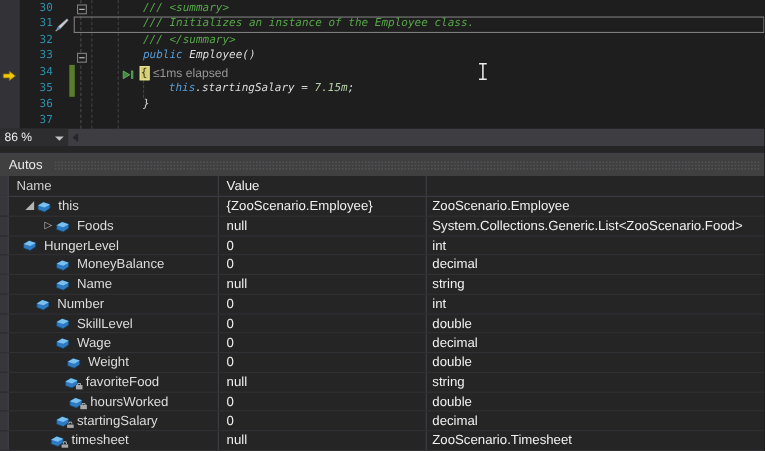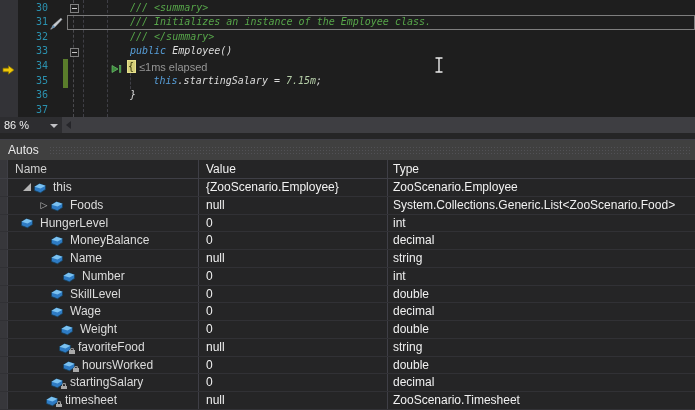--- a/index.html
+++ b/index.html
@@ -141,21 +141,20 @@
   <div class="autos">
     <div class="autos-title">
       <span class="label">Autos</span>
       <div class="dots"></div>
     </div>
     <div class="grid">
       <div class="ghead">
         <div class="gutter"></div>
         <div class="col-name">Name</div>
         <div class="col-value">Value</div>
-        <div class="col-type">Type</div>
       </div>
       <div id="autos-rows">
           <div class="arow">
             <div class="gutter"></div>
             <div class="col-name" style="padding-left:13px">
               <span class="exp-slot">
                 <span class="exp-expanded"></span>
               </span>
               <span class="vicon"><svg width="14" height="11" viewBox="0 0 14 11">
                   <path d="M1.5 3.8 L6.5 0.8 L12.5 2.8 L12.5 6.4 L7.5 9.8 L1.5 7.6 Z" fill="#2E7BC4" stroke="#17435F" stroke-width="0.8"></path>
@@ -215,21 +214,21 @@
                   <path d="M1.5 3.8 L6.5 0.8 L12.5 2.8 L12.5 6.4 L7.5 9.8 L1.5 7.6 Z" fill="#2E7BC4" stroke="#17435F" stroke-width="0.8"></path>
                   <path d="M1.5 3.8 L6.5 0.8 L12.5 2.8 L7.5 5.6 Z" fill="#7BC1F0"></path>
                 </svg></span>
               <span>Name</span>
             </div>
             <div class="col-value">null</div>
             <div class="col-type">string</div>
           </div>
           <div class="arow">
             <div class="gutter"></div>
-            <div class="col-name" style="padding-left:42px">
+            <div class="col-name" style="padding-left:12px">
               <span class="exp-slot"></span>
               <span class="vicon"><svg width="14" height="11" viewBox="0 0 14 11">
                   <path d="M1.5 3.8 L6.5 0.8 L12.5 2.8 L12.5 6.4 L7.5 9.8 L1.5 7.6 Z" fill="#2E7BC4" stroke="#17435F" stroke-width="0.8"></path>
                   <path d="M1.5 3.8 L6.5 0.8 L12.5 2.8 L7.5 5.6 Z" fill="#7BC1F0"></path>
                 </svg></span>
               <span>Number</span>
             </div>
             <div class="col-value">0</div>
             <div class="col-type">int</div>
           </div>

